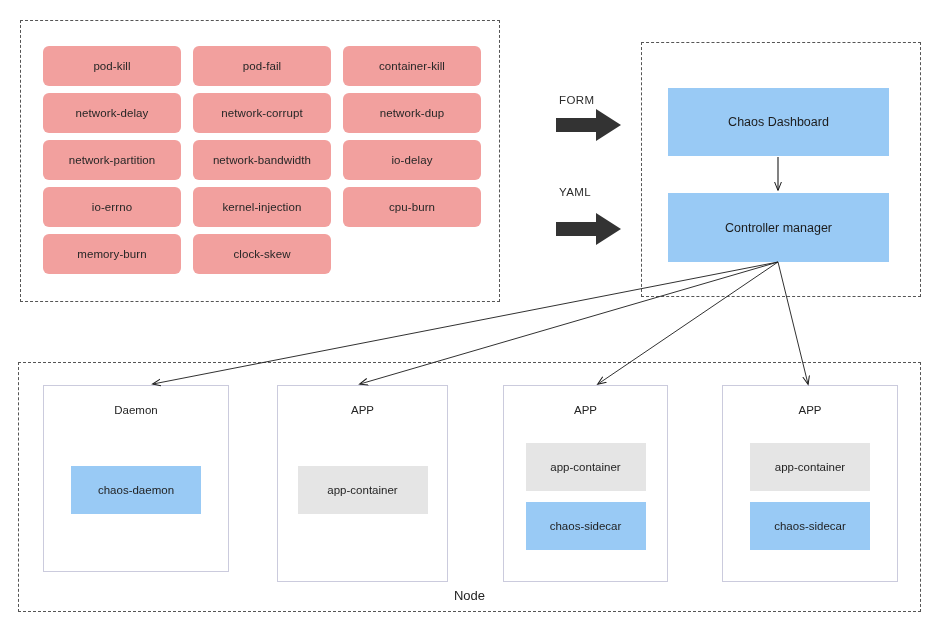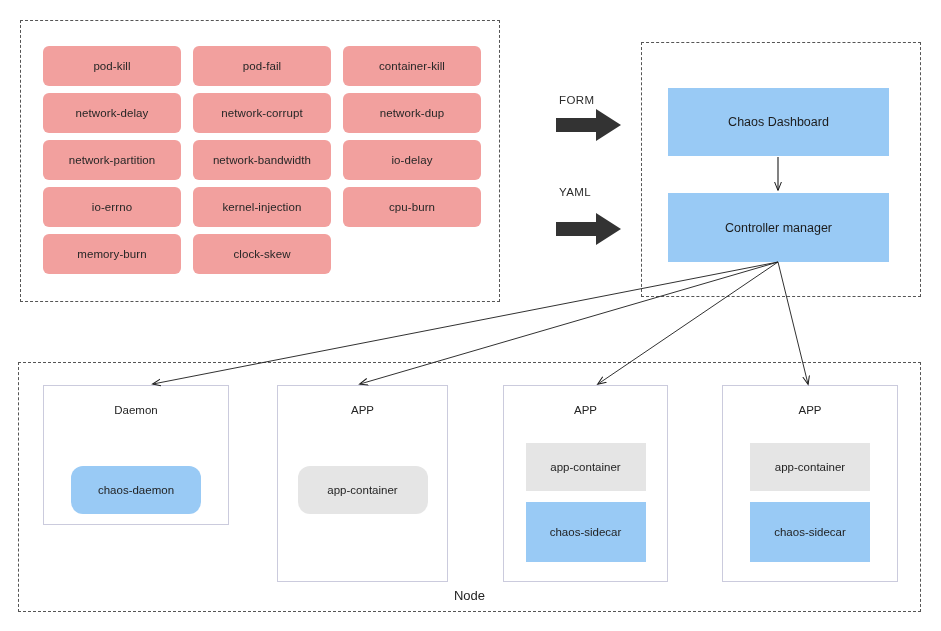--- a/index.html
+++ b/index.html
@@ -74,21 +74,21 @@
   .block-arrow { position: absolute; }
   #arrow-form { left: 556px; top: 108px; }
   #arrow-yaml { left: 556px; top: 212px; }
 
   
   .pod-box {
     position: absolute;
     background: #ffffff;
     border: 1px solid #CBCBDD;
   }
-  #pod-1 { left: 43px;  top: 385px; width: 186px; height: 140px; padding-left: 24px; }
+  #pod-1 { left: 43px;  top: 385px; width: 186px; height: 187px; padding-left: 24px; }
   #pod-2 { left: 277px; top: 385px; width: 171px; height: 197px; }
   #pod-3 { left: 503px; top: 385px; width: 165px; height: 197px; }
   #pod-4 { left: 722px; top: 385px; width: 176px; height: 197px; }
 
   .pod-title {
     position: absolute;
     top: 18px; left: 0; right: 0;
     text-align: center;
     font-size: 11.5px;
     color: #242424;
@@ -97,24 +97,24 @@
     position: absolute;
     display: flex; align-items: center; justify-content: center;
     font-size: 11.5px;
     color: #1f1f1f;
     text-align: center;
   }
   .chip-blue { background: #99CAF5; }
   .chip-tan  { background: #e5e5e5; }
 
   
-  .chip-solo { left: 50%; transform: translateX(-50%); top: 80px; width: 130px; height: 48px; border-radius: 12px; }
+  .chip-solo { left: 50%; transform: translateX(-50%); top: 80px; width: 130px; height: 48px; }
   
   .chip-upper { left: 50%; transform: translateX(-50%); top: 57px; width: 120px; height: 48px; }
-  .chip-lower { left: 50%; transform: translateX(-50%); top: 116px; width: 120px; height: 60px; }
+  .chip-lower { left: 50%; transform: translateX(-50%); top: 116px; width: 120px; height: 48px; }
 
   #node-label {
     position: absolute;
     left: 18px; width: 903px; top: 588px;
     text-align: center;
     font-size: 13px;
     color: #242424;
   }
 
   

